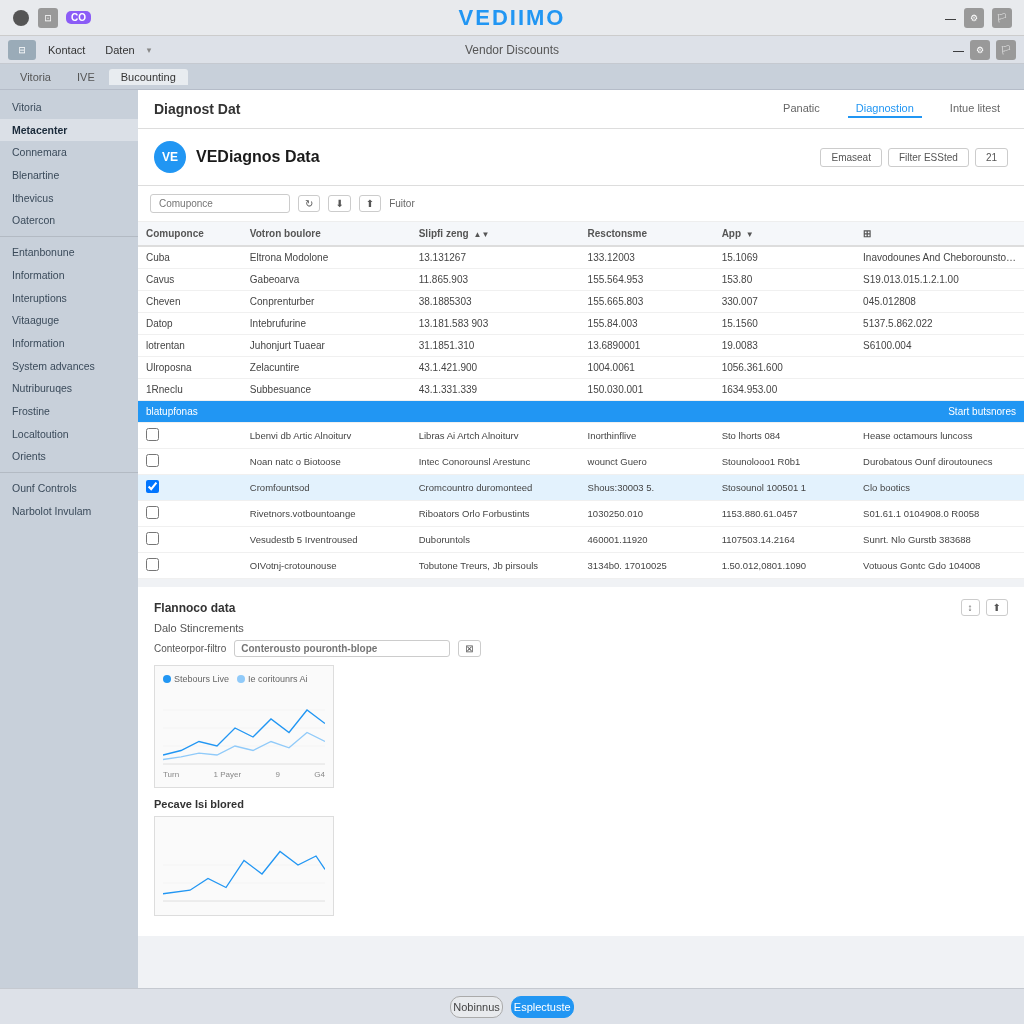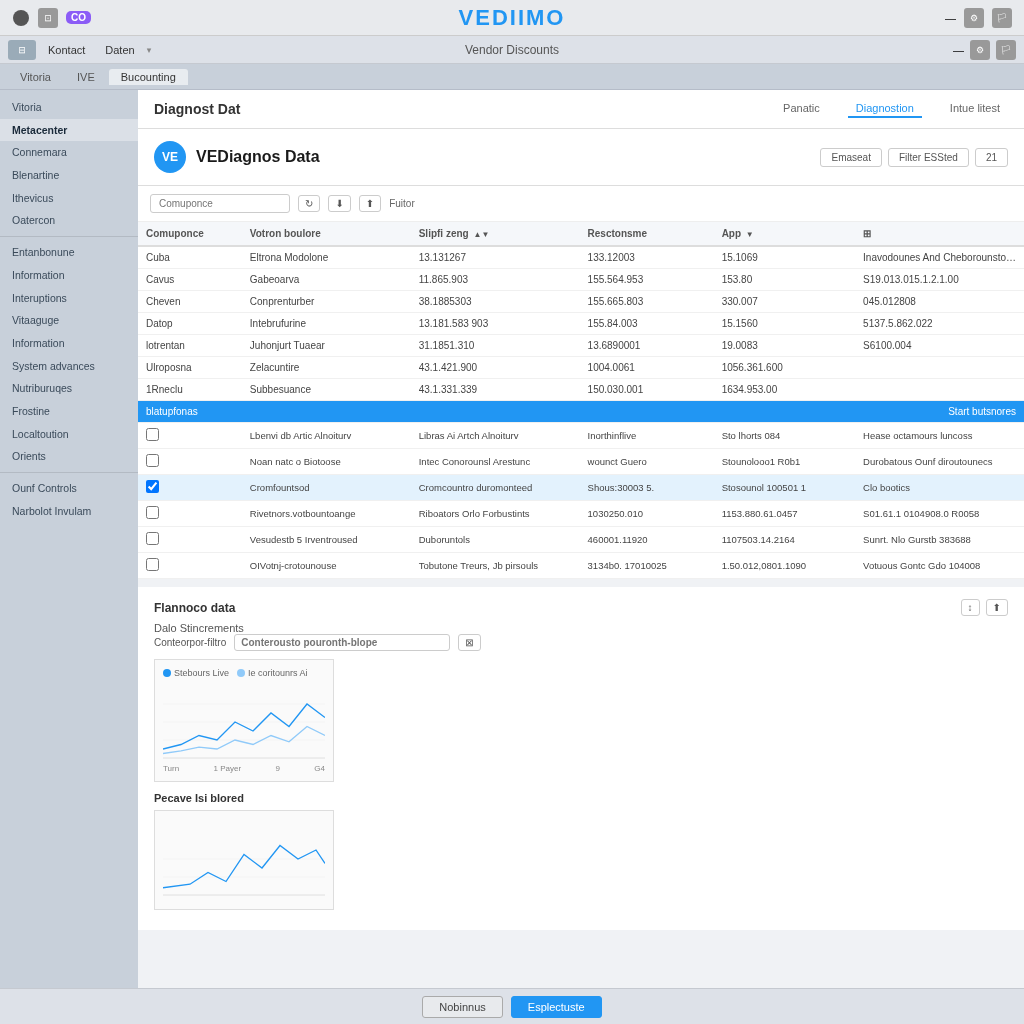--- a/index.html
+++ b/index.html
@@ -64,32 +64,32 @@
     tr.selected td { background: #2196F3; color: white; }
     .th-sort { cursor: pointer; }
     .sort-icon { font-size: 8px; margin-left: 2px; }
 
     
     .diag-row td { font-size: 9.5px; }
 
     
     .sub-section { background: white; margin-top: 8px; padding: 12px 16px; }
     .sub-title { font-size: 12px; font-weight: 600; color: #333; }
-    .sub-subtitle { font-size: 11px; color: #555; margin-bottom: 0; }
+    .sub-subtitle { font-size: 11px; color: #555; margin-bottom: 6px; }
 
     
     .chart-container { border: 1px solid #ddd; padding: 8px; background: #fafafa; margin-bottom: 8px; }
     .chart-labels { display: flex; gap: 8px; margin-bottom: 4px; font-size: 9px; color: #666; }
     .chart-label { display: flex; align-items: center; gap: 3px; }
     .chart-dot { width: 8px; height: 8px; border-radius: 50%; }
     .chart-svg { width: 100%; height: 80px; }
 
     
     .bottom-bar { background: #dde1e8; height: 36px; display: flex; align-items: center; justify-content: center; gap: 8px; border-top: 1px solid #c5c9d0; }
-    .bottom-btn { padding: 4px 16px; border-radius: 3px; font-size: 11px; cursor: pointer; }
+    .bottom-btn { padding: 4px 2px; border-radius: 10px; font-size: 11px; cursor: pointer; }
     .bottom-btn.secondary { border: 1px solid #aaa; background: #e8eaed; color: #444; }
     .bottom-btn.primary { border: 1px solid #2196F3; background: #2196F3; color: white; }
     .sub-form-row { display: flex; align-items: center; gap: 8px; margin-bottom: 6px; font-size: 10px; color: #444; }
     .sub-input { padding: 2px 6px; border: 1px solid #ccc; border-radius: 3px; font-size: 10px; width: 216px; font-weight: bold; }
 
     .header-tabs { display: flex; gap: 20px; align-items: flex-start; font-size: 11px; }
     .header-tab { padding: 2px 8px; color: #666; cursor: pointer; }
     .header-tab.active { color: #2196F3; border-bottom: 2px solid #2196F3; font-weight: 500; }
   </style>
 </head>

